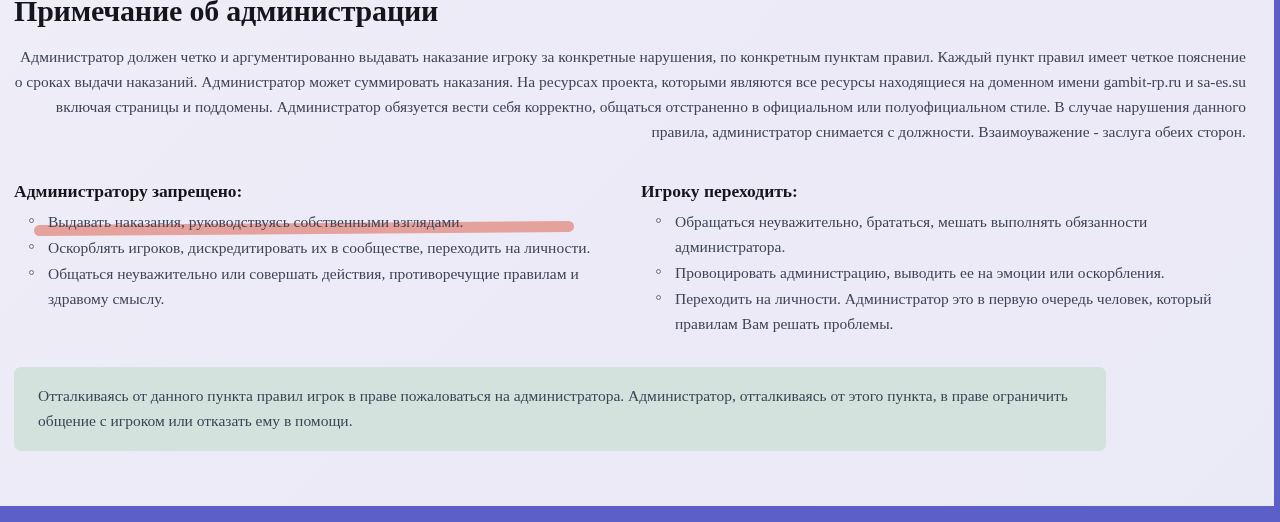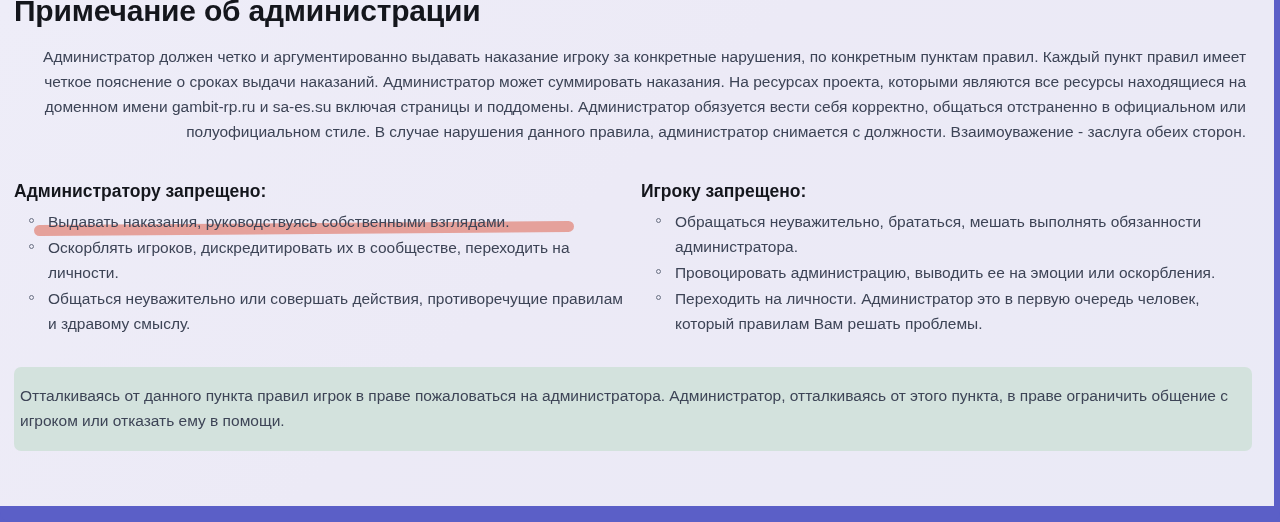--- a/index.html
+++ b/index.html
@@ -17,20 +17,21 @@
   #page {
     position: relative;
     box-sizing: border-box;
     width: 1280px;
     height: 522px;
     border-right: 6px solid #5b5fc7;
     border-bottom: 16px solid #5b5fc7;
     border-radius: 0 0 10px 10px;
     background: linear-gradient(135deg, #eeedf8 0%, #eceaf6 45%, #eaeaf6 100%);
     overflow: hidden;
+    font-family: Liberation Serif, serif;
   }
   #content {
     position: relative;
     padding: 0 28px 0 14px;
   }
 
   
   .page-title {
     margin: 0;
     padding-top: 0;
@@ -111,22 +112,22 @@
     border-radius: 6px;
     z-index: 1;
     opacity: .92;
     transform: rotate(-0.45deg);
   }
 
   
   .callout {
     box-sizing: border-box;
     margin: 30px 0 0 0;
-    width: 1238px;
-    padding: 16px 18px 18px 6px;
+    width: 1092px;
+    padding: 16px 18px 18px 24px;
     background: #d3e2dd;
     border-radius: 7px;
     font-size: 15.5px;
     line-height: 25px;
     color: #3d4456;
   }
 </style>
 </head>
 <body>
 
@@ -149,21 +150,21 @@
           <li>
             <span class="li-text">Оскорблять игроков, дискредитировать их в сообществе, переходить на личности.</span>
           </li>
           <li>
             <span class="li-text">Общаться неуважительно или совершать действия, противоречущие правилам и здравому смыслу.</span>
           </li>
         </ul>
       </div>
 
       <div class="col col-right">
-        <h2 class="col-title">Игроку запрещено:</h2>
+        <h2 class="col-title">Игроку переходить:</h2>
         <ul class="rules">
           <li>
             <span class="li-text">Обращаться неуважительно, братaться, мешать выполнять обязанности администратора.</span>
           </li>
           <li>
             <span class="li-text">Провоцировать администрацию, выводить ее на эмоции или оскорбления.</span>
           </li>
           <li>
             <span class="li-text">Переходить на личности. Администратор это в первую очередь человек, который правилам Вам решать проблемы.</span>
           </li>

